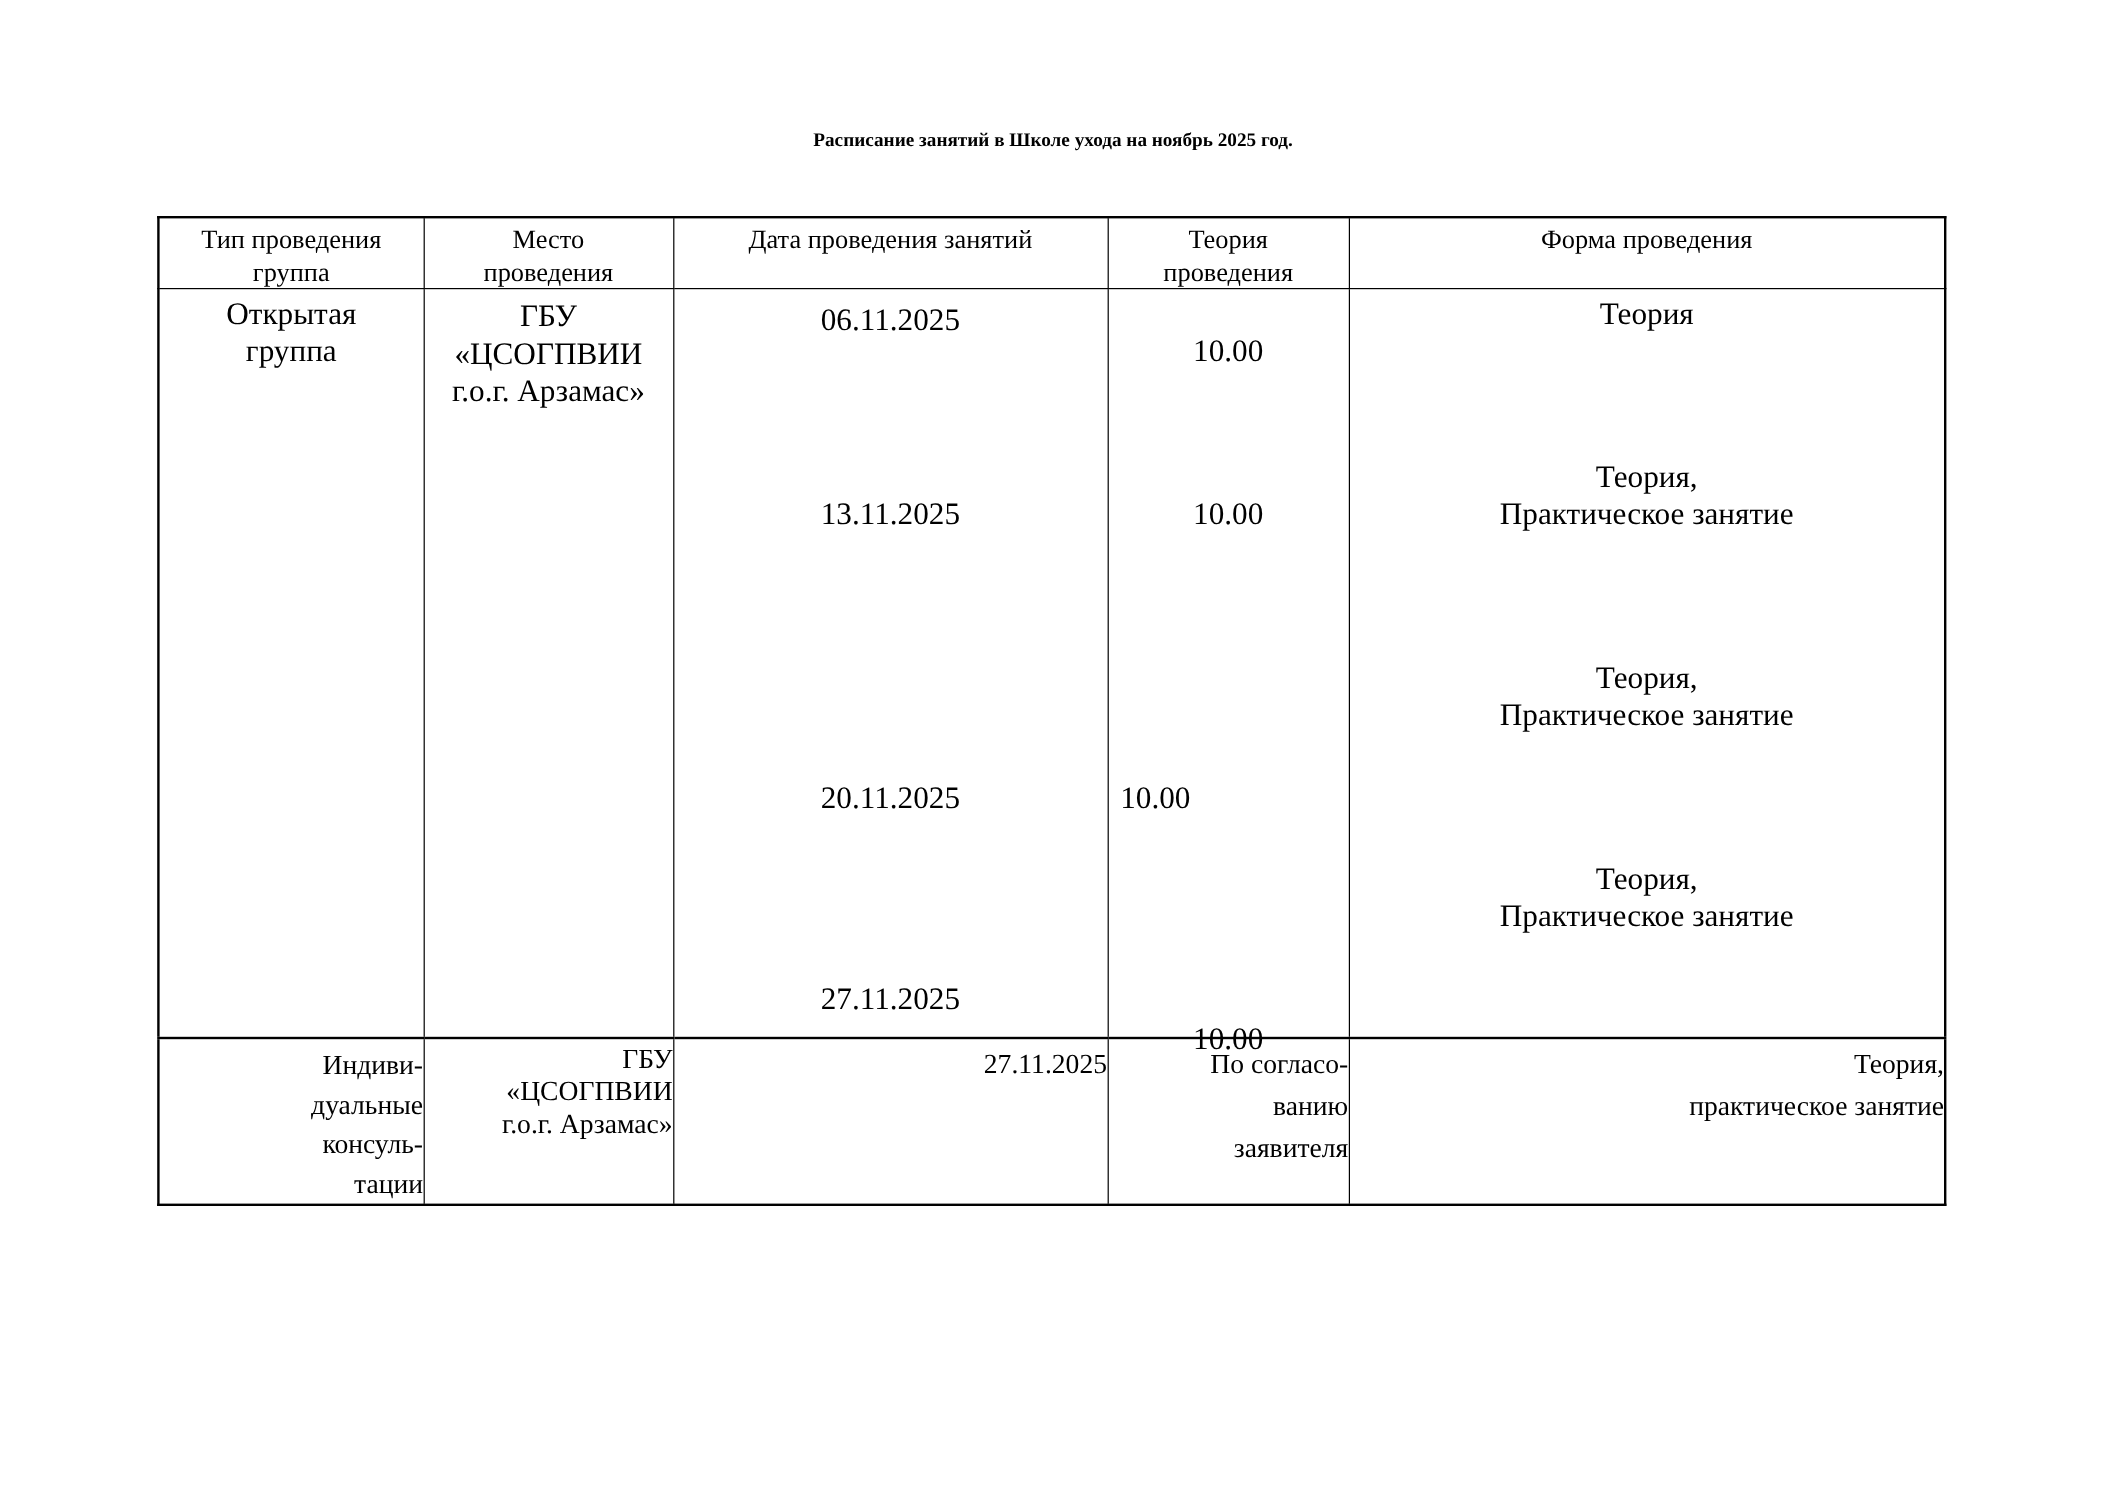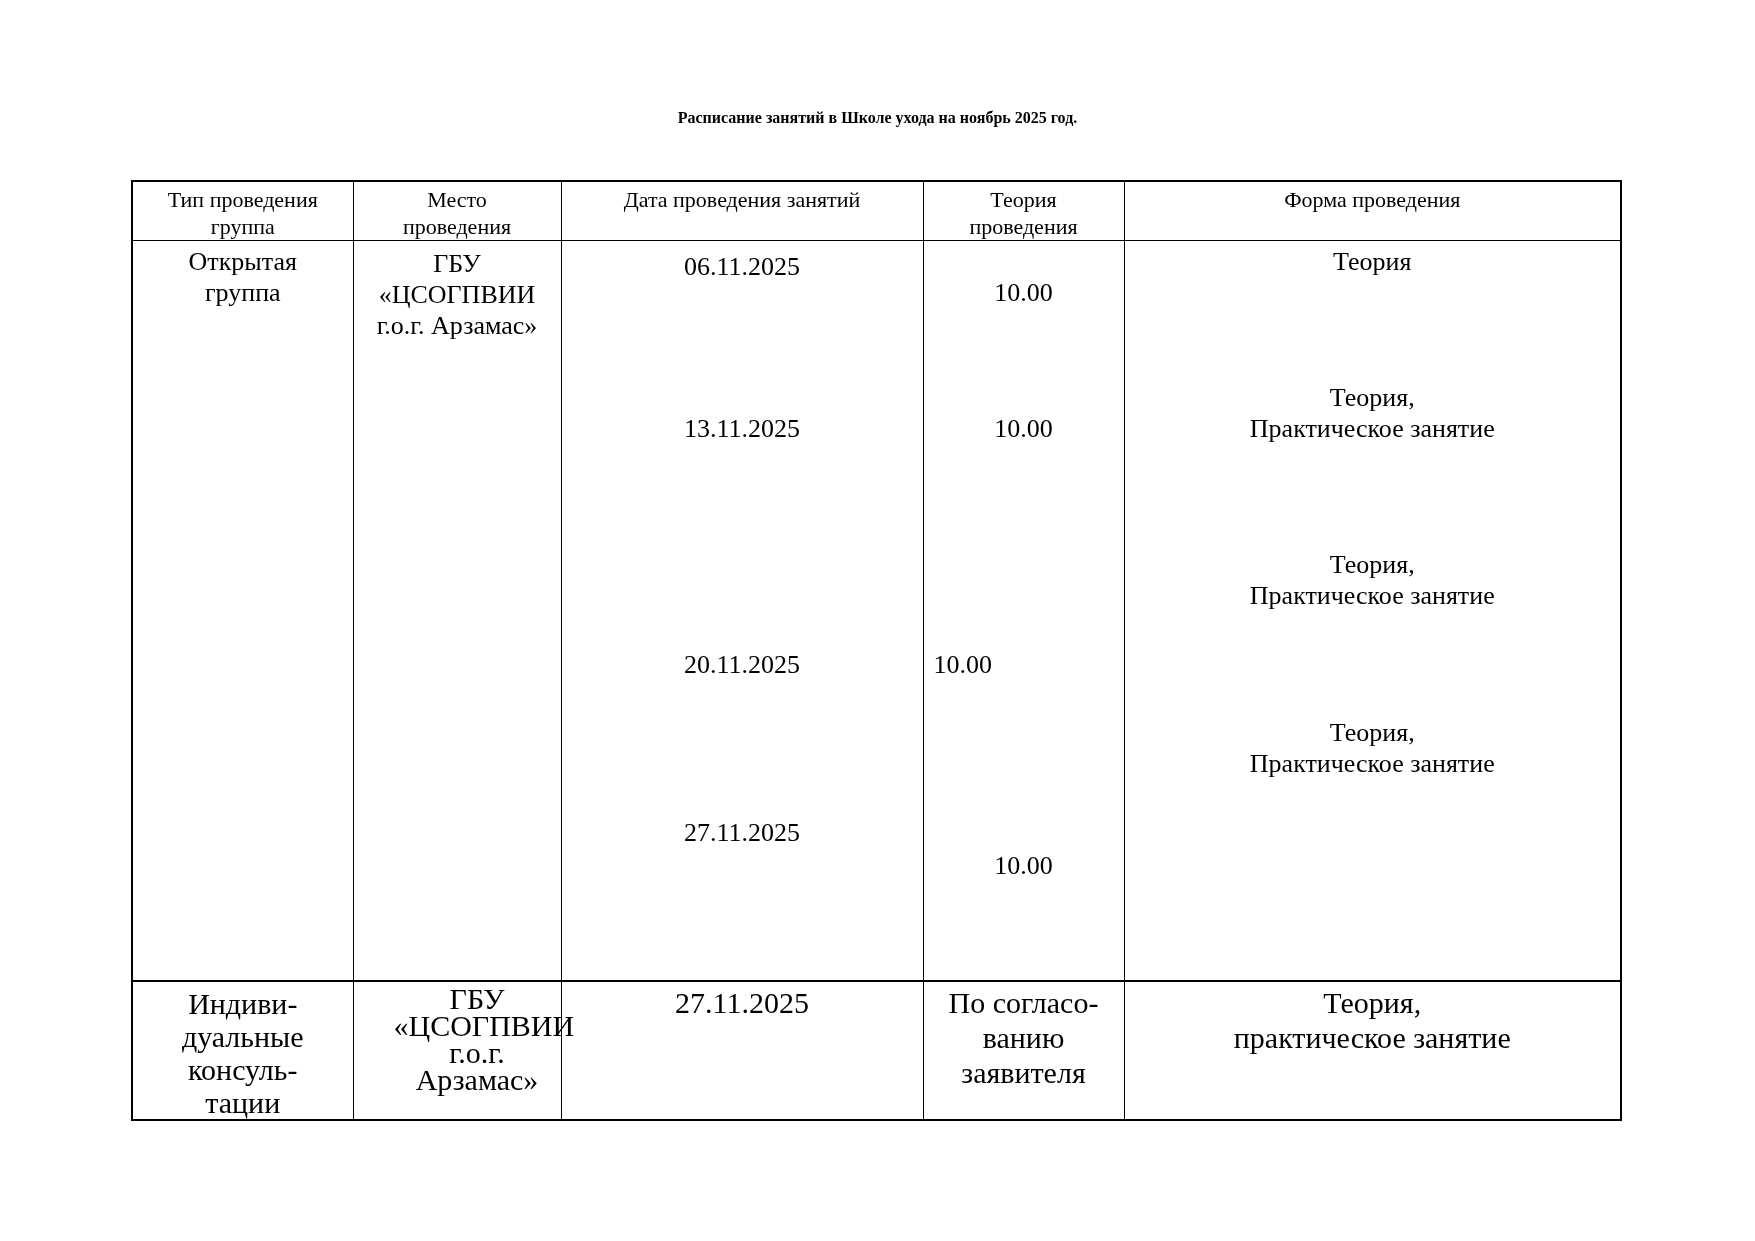--- a/index.html
+++ b/index.html
@@ -40,32 +40,32 @@
   thead th {
     height: 58px;
     vertical-align: top;
     padding-top: 4px;
     font-weight: normal;
     font-size: 22px;
     line-height: 27px;
     text-align: center;
   }
   tr.row-open td {
-    height: 740px;
+    height: 624px;
     position: relative;
     vertical-align: top;
     text-align: center;
     font-size: 26px;
     line-height: 31px;
   }
   tr.row-ind td {
     height: 137px;
     vertical-align: top;
-    text-align: center;
-    font-size: 30px;
+    text-align: right;
+    font-size: 23px;
     line-height: 31px;
     padding-top: 5px;
   }
   .ab { position: absolute; left: 0; right: 0; text-align: center; }
   .ab.left { text-align: left; left: 10px; right: auto; }
   td.c-place { font-size: 22px; line-height: 28px; padding-left: 40px; }
   tr.row-ind td.c-place { padding-top: 3px; line-height: 27px; }
   tr.row-ind td.c-type { line-height: 33px; padding-top: 5px; }
   tr.row-ind td.c-time { line-height: 35px; padding-top: 3px; }
   tr.row-ind td.c-form { line-height: 35px; padding-top: 3px; }

